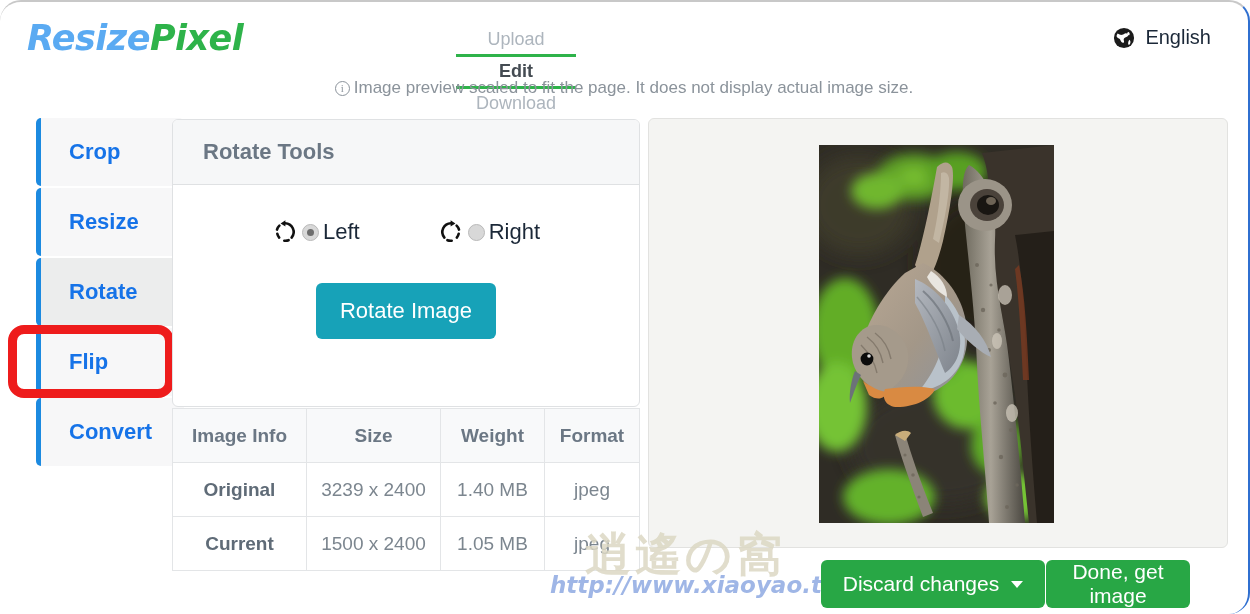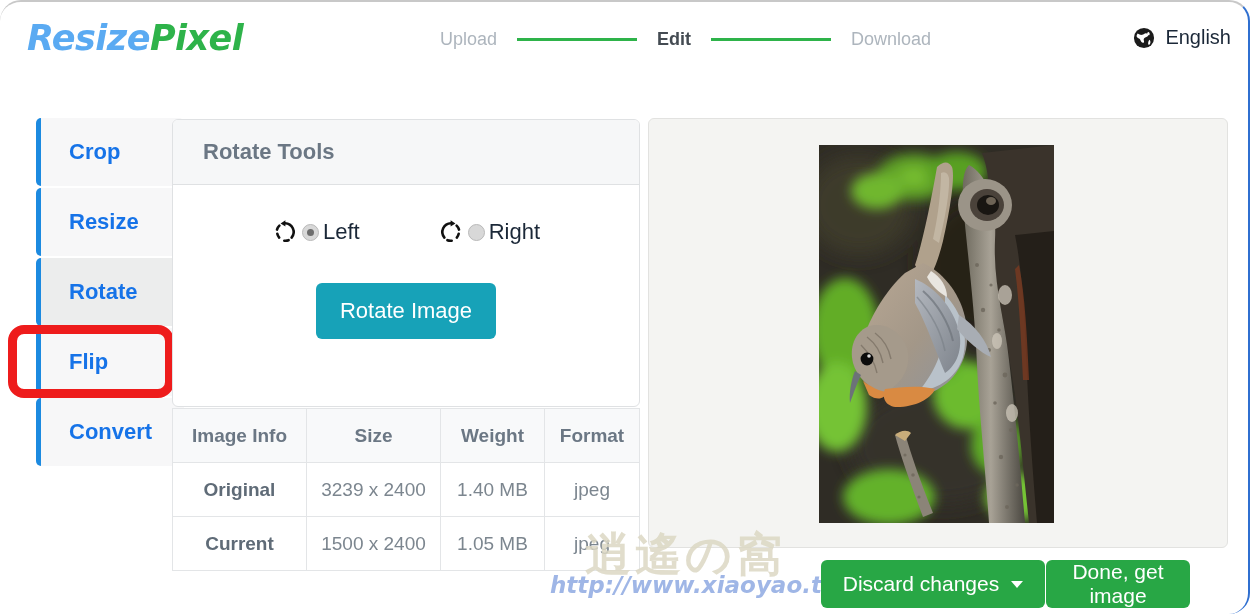--- a/index.html
+++ b/index.html
@@ -28,32 +28,32 @@
     font-family: "DejaVu Sans", sans-serif;
     font-size: 35px; font-weight: 700; font-style: italic;
     letter-spacing: -0.5px;
     white-space: nowrap;
   }
   .logo .part1 { color: #5aaaf2; }
   .logo .part2 { color: #2eb34a; }
 
   .steps {
     position: absolute; left: 440px; top: 25px;
-    display: flex; align-items: center; gap: 4px;
+    display: flex; align-items: center; gap: 4px; flex-direction: column;
   }
   .step {
     font-size: 18px; color: #adb5bd; white-space: nowrap;
   }
   .step.active { color: #444b52; font-weight: 700; }
   .step-line {
     width: 120px; height: 3px; background: #2eb34a; margin: 0 16px;
   }
 
   .lang {
-    position: absolute; right: 17px; top: 22px;
+    position: absolute; right: 37px; top: 22px;
     display: flex; align-items: center; gap: 10px;
     font-size: 20px; color: #1b2838;
   }
   .globe { width: 22px; height: 22px; display: block; }
 
   .notice {
     position: absolute; left: 0; top: 76px; width: 1248px;
     text-align: center;
     font-size: 17px; color: #8b939b;
     white-space: nowrap;
@@ -219,20 +219,23 @@
           <circle cx="12" cy="12" r="11" fill="#1b1b1b"></circle>
           <path d="M5 7c2 .5 3 2 5 1.5S13 6 15 7s2 2 1 3-3 1-4 2.5.5 3 0 4-2 1-3-.5-1-3-2.5-3.5S3.5 11 4 9z" fill="#ffffff"></path>
           <path d="M17 5.5c1 .8 1.5 2 1 3s-2 .5-2.5-.5.5-2.5 1.5-2.5z" fill="#ffffff"></path>
           <path d="M18 14c1 1 1.5 3 .5 4.5s-2 1-2-.5.5-3 1.5-4z" fill="#ffffff"></path>
         </svg>
       </span>
       <span>English</span>
     </div>
   </div>
 
+  <div class="notice">
+    <span class="info-i">i</span><span>Image preview scaled to fit the page. It does not display actual image size.</span>
+  </div>
 
   <div class="sidebar">
     <div class="side-item">
       <span>Crop</span>
     </div>
     <div class="side-item">
       <span>Resize</span>
     </div>
     <div class="side-item selected">
       <span>Rotate</span>

